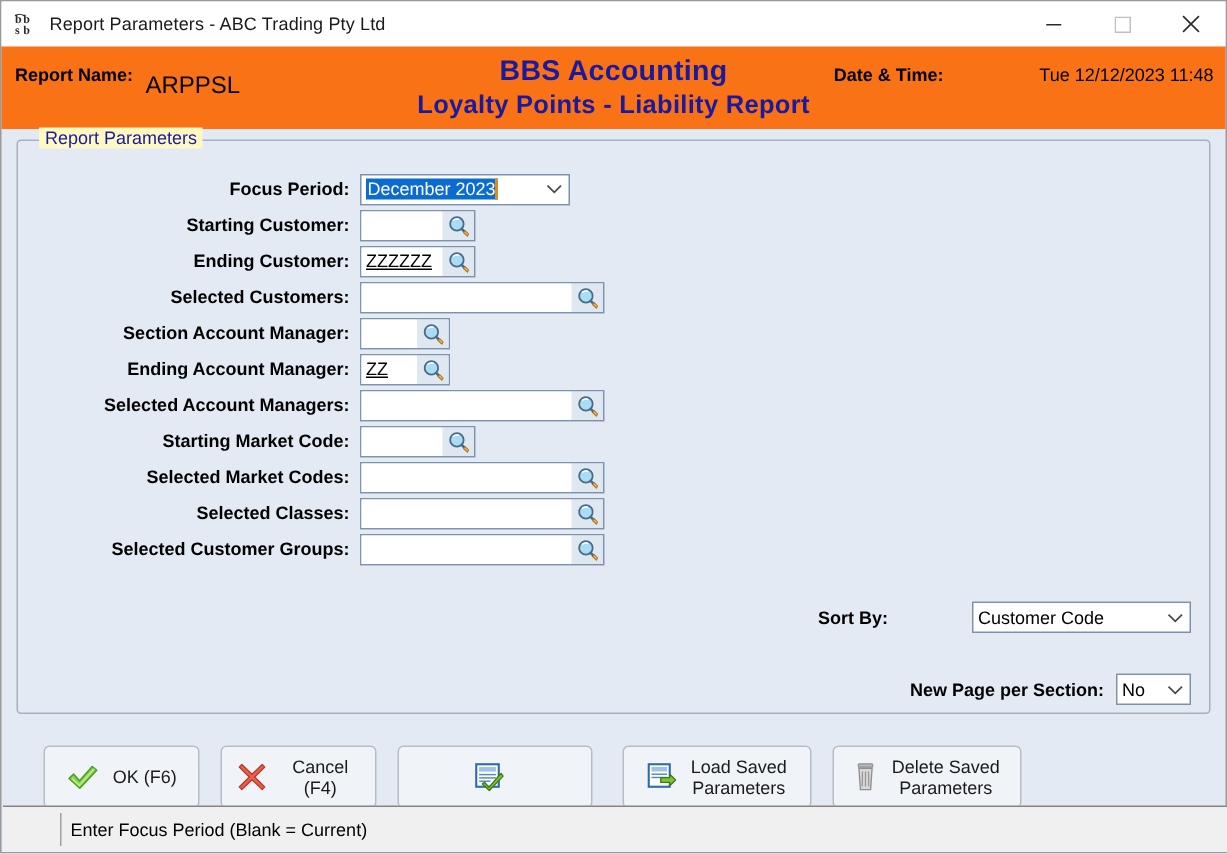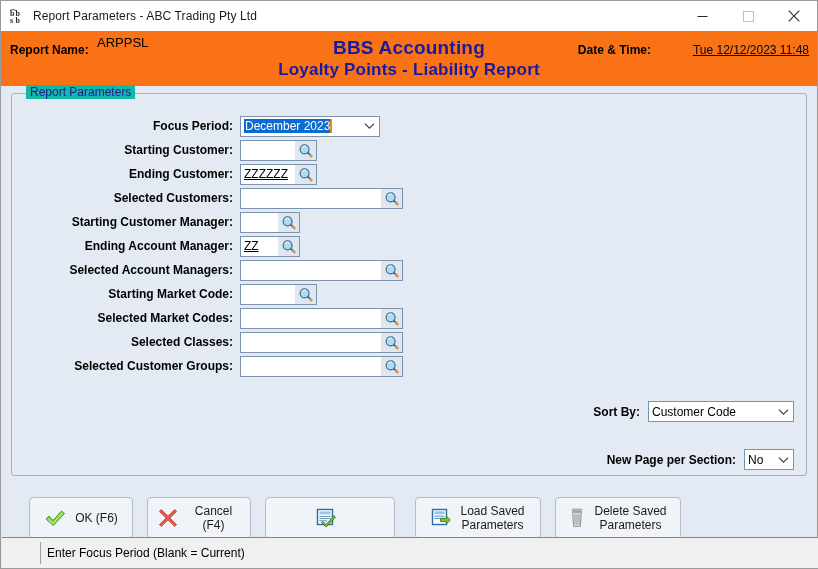--- a/index.html
+++ b/index.html
@@ -75,22 +75,22 @@
     position: absolute;
     left: 9px;
     top: 12px;
     font-size: 12px;
     font-weight: bold;
     color: #000;
   }
   .report-name-value {
     position: absolute;
     left: 96px;
-    top: 4px;
-    font-size: 13px;
+    top: 18px;
+    font-size: 16px;
     color: #000;
   }
   .report-title {
     position: absolute;
     left: 0;
     right: 0;
     top: 5px;
     text-align: center;
     font-size: 19px;
     font-weight: bold;
@@ -105,53 +105,52 @@
     top: 28px;
     text-align: center;
     font-size: 17px;
     font-weight: bold;
     color: #1a1a9c;
     line-height: 22px;
     letter-spacing: 0.2px;
   }
   .datetime-label {
     position: absolute;
-    right: 166px;
+    right: 188px;
     top: 12px;
     font-size: 12px;
     font-weight: bold;
     color: #000;
     white-space: nowrap;
   }
   .datetime-value {
     position: absolute;
     right: 8px;
     top: 12px;
     font-size: 12px;
     color: #000;
     white-space: nowrap;
-    text-decoration: underline;
   }
   
   .groupbox {
     position: absolute;
     left: 10px;
     top: 92px;
     width: 796px;
     height: 383px;
     box-sizing: border-box;
     border: 1px solid #a9b0bd;
     border-radius: 3px;
     background: transparent;
   }
   .groupbox-legend {
     position: absolute;
     left: 14px;
     top: -9px;
-    background: #14b8a6;
+    background: #fef9c3;
     padding: 0 4px;
     font-size: 12px;
     color: #1a1a9c;
   }
   
   .form {
     position: absolute;
     left: 0;
     top: 20px;
     width: 100%;
@@ -237,20 +236,21 @@
     align-items: center;
     justify-content: center;
   }
   
   .sortby-row {
     position: absolute;
     right: 12px;
     top: 307px;
     display: flex;
     align-items: center;
+    gap: 48px;
   }
   .newpage-row {
     position: absolute;
     right: 12px;
     top: 355px;
     display: flex;
     align-items: center;
   }
   .side-label {
     font-size: 12px;
@@ -429,21 +429,21 @@
               <svg width="15" height="15" viewBox="0 0 15 15">
                 <circle cx="6.6" cy="6.3" r="4.5" fill="#a9ddf5" stroke="#4a6b86" stroke-width="1.2"></circle>
                 <path d="M4 4 A4 4 0 0 1 8 3.2" fill="none" stroke="#ffffff" stroke-width="1"></path>
                 <line x1="9.8" y1="9.6" x2="13" y2="12.8" stroke="#4a6b86" stroke-width="1.8" stroke-linecap="round"></line>
                 <path d="M11 12 L13.6 14.4 L14.4 13 L12.2 10.8 Z" fill="#f0b45a" stroke="#b07a28" stroke-width="0.7"></path>
               </svg>
             </div>
           </div>
         </div>
         <div class="row">
-          <div class="row-label">Starting Customer Manager:</div>
+          <div class="row-label">Section Account Manager:</div>
           <div class="field w-mid">
             <div class="field-input">
               <span></span>
             </div>
             <div class="lookup-btn">
               <svg width="15" height="15" viewBox="0 0 15 15">
                 <circle cx="6.6" cy="6.3" r="4.5" fill="#a9ddf5" stroke="#4a6b86" stroke-width="1.2"></circle>
                 <path d="M4 4 A4 4 0 0 1 8 3.2" fill="none" stroke="#ffffff" stroke-width="1"></path>
                 <line x1="9.8" y1="9.6" x2="13" y2="12.8" stroke="#4a6b86" stroke-width="1.8" stroke-linecap="round"></line>
                 <path d="M11 12 L13.6 14.4 L14.4 13 L12.2 10.8 Z" fill="#f0b45a" stroke="#b07a28" stroke-width="0.7"></path>

